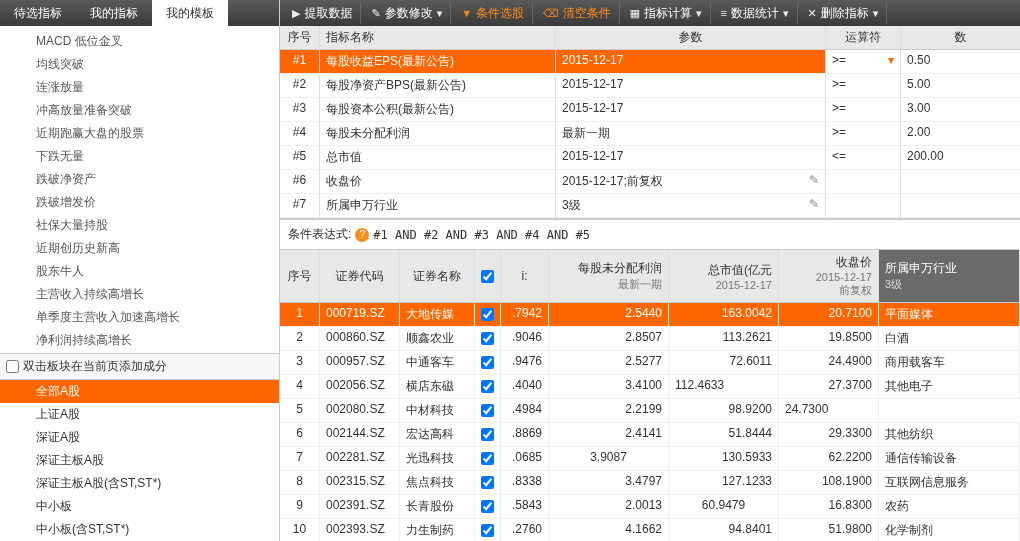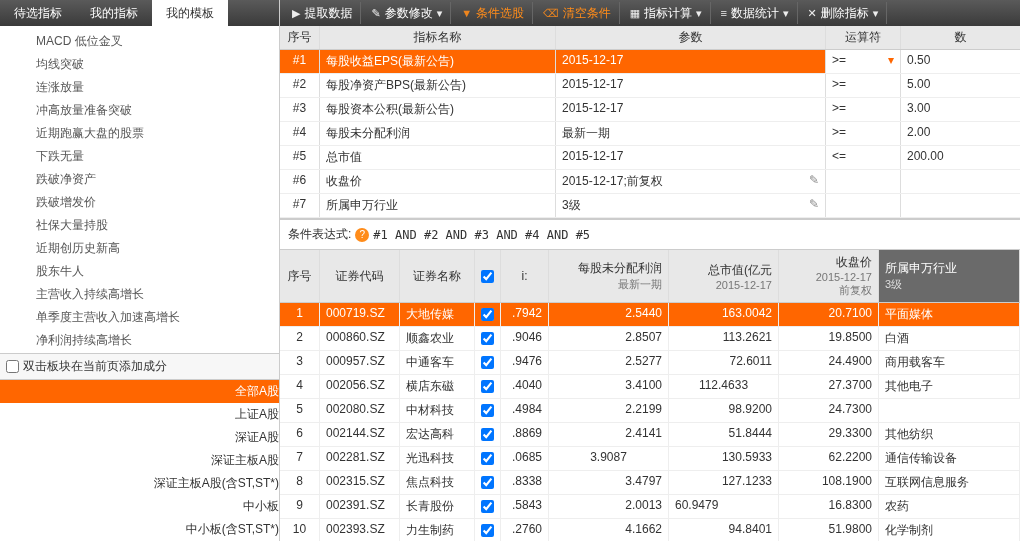--- a/index.html
+++ b/index.html
@@ -9,21 +9,21 @@
 
 .sidebar { width: 280px; border-right: 1px solid #ccc; display: flex; flex-direction: column; background: #f0f0f0; }
 .top-tabs { display: flex; background: linear-gradient(#5a5a5a,#3a3a3a); height: 26px; }
 .top-tab { padding: 0 14px; line-height: 26px; color: #fff; font-size: 12px; cursor: pointer; }
 .top-tab.active { background: #fff; color: #333; }
 .templates { flex: 1; overflow-y: auto; background: #fff; padding: 4px 0; }
 .tpl-item { padding: 3px 0 3px 36px; color: #555; cursor: pointer; font-size: 12px; white-space: nowrap; }
 .add-check { padding: 4px 6px; border-top: 1px solid #ccc; background: #f7f7f7; display: flex; align-items: center; gap: 4px; }
 .add-check input { margin: 0; }
 .board-list { flex: 0 0 auto; background: #fff; border-top: 1px solid #ccc; }
-.board-item { padding: 3px 0 3px 36px; cursor: pointer; text-align: right; }
+.board-item { padding: 3px 0 3px 36px; cursor: pointer; }
 .board-item.active { background: #ff6600; color: #fff; }
 
 
 .main { flex: 1; display: flex; flex-direction: column; background: #fff; }
 .toolbar { display: flex; background: linear-gradient(#5a5a5a,#3a3a3a); height: 26px; align-items: center; padding: 0 4px; gap: 2px; }
 .tb-btn { display: flex; align-items: center; gap: 4px; padding: 0 8px; height: 22px; color: #fff; font-size: 12px; cursor: pointer; border-right: 1px solid #666; }
 .tb-btn.orange-t { color: #ff8c1a; }
 .tb-btn .ic { font-size: 11px; opacity: .9; }
 
 
@@ -141,21 +141,21 @@
       <div class="tb-btn">
           <span class="ic">✕</span>
           <span>删除指标</span>
           <span class="ic">▾</span>
         </div>
     </div>
 
     <div class="cond-tbl-wrap">
       <div class="cond-hdr">
         <div class="c-seq">序号</div>
-        <div class="c-name" style="text-align:center">指标名称</div>
+        <div class="c-name" style="text-align:left">指标名称</div>
         <div class="c-param" style="text-align:center">参数</div>
         <div class="c-op" style="text-align:center">运算符</div>
         <div class="c-val" style="text-align:center">数</div>
       </div>
       <div id="cond-body">
           <div class="cond-row sel">
             <div class="c-seq">#1</div>
             <div class="c-name">每股收益EPS(最新公告)</div>
             <div class="c-param">2015-12-17</div>
             <div class="c-op">&gt;= <span style="float:right;color:#ff6600">▾</span></div>
@@ -281,35 +281,35 @@
           </div>
           <div class="res-row">
             <div class="r-seq" style="text-align:center">4</div>
             <div class="r-code">002056.SZ</div>
             <div class="r-name">横店东磁</div>
             <div class="r-chk">
               <input type="checkbox" checked="" style="">
             </div>
             <div class="r-v1">.4040</div>
             <div class="r-v2" style="text-align:right">3.4100</div>
-            <div class="r-v3" style="text-align:center">112.4633</div>
+            <div class="r-v3" style="text-align:left">112.4633</div>
             <div class="r-v4" style="text-align:right">27.3700</div>
             <div class="r-ind">其他电子</div>
           </div>
           <div class="res-row">
             <div class="r-seq" style="text-align:center">5</div>
             <div class="r-code">002080.SZ</div>
             <div class="r-name">中材科技</div>
             <div class="r-chk">
               <input type="checkbox" checked="" style="">
             </div>
             <div class="r-v1">.4984</div>
             <div class="r-v2" style="text-align:right">2.2199</div>
             <div class="r-v3" style="text-align:right">98.9200</div>
-            <div class="r-v4" style="text-align:right">24.7300</div>
+            <div class="r-v4" style="text-align:left">24.7300</div>
           </div>
           <div class="res-row">
             <div class="r-seq" style="text-align:center">6</div>
             <div class="r-code">002144.SZ</div>
             <div class="r-name">宏达高科</div>
             <div class="r-chk">
               <input type="checkbox" checked="" style="">
             </div>
             <div class="r-v1">.8869</div>
             <div class="r-v2" style="text-align:right">2.4141</div>
@@ -345,21 +345,21 @@
           </div>
           <div class="res-row">
             <div class="r-seq" style="text-align:center">9</div>
             <div class="r-code">002391.SZ</div>
             <div class="r-name">长青股份</div>
             <div class="r-chk">
               <input type="checkbox" checked="" style="">
             </div>
             <div class="r-v1">.5843</div>
             <div class="r-v2" style="text-align:right">2.0013</div>
-            <div class="r-v3" style="text-align:left">60.9479</div>
+            <div class="r-v3" style="text-align:center">60.9479</div>
             <div class="r-v4" style="text-align:right">16.8300</div>
             <div class="r-ind">农药</div>
           </div>
           <div class="res-row">
             <div class="r-seq" style="text-align:center">10</div>
             <div class="r-code">002393.SZ</div>
             <div class="r-name">力生制药</div>
             <div class="r-chk">
               <input type="checkbox" checked="" style="">
             </div>

